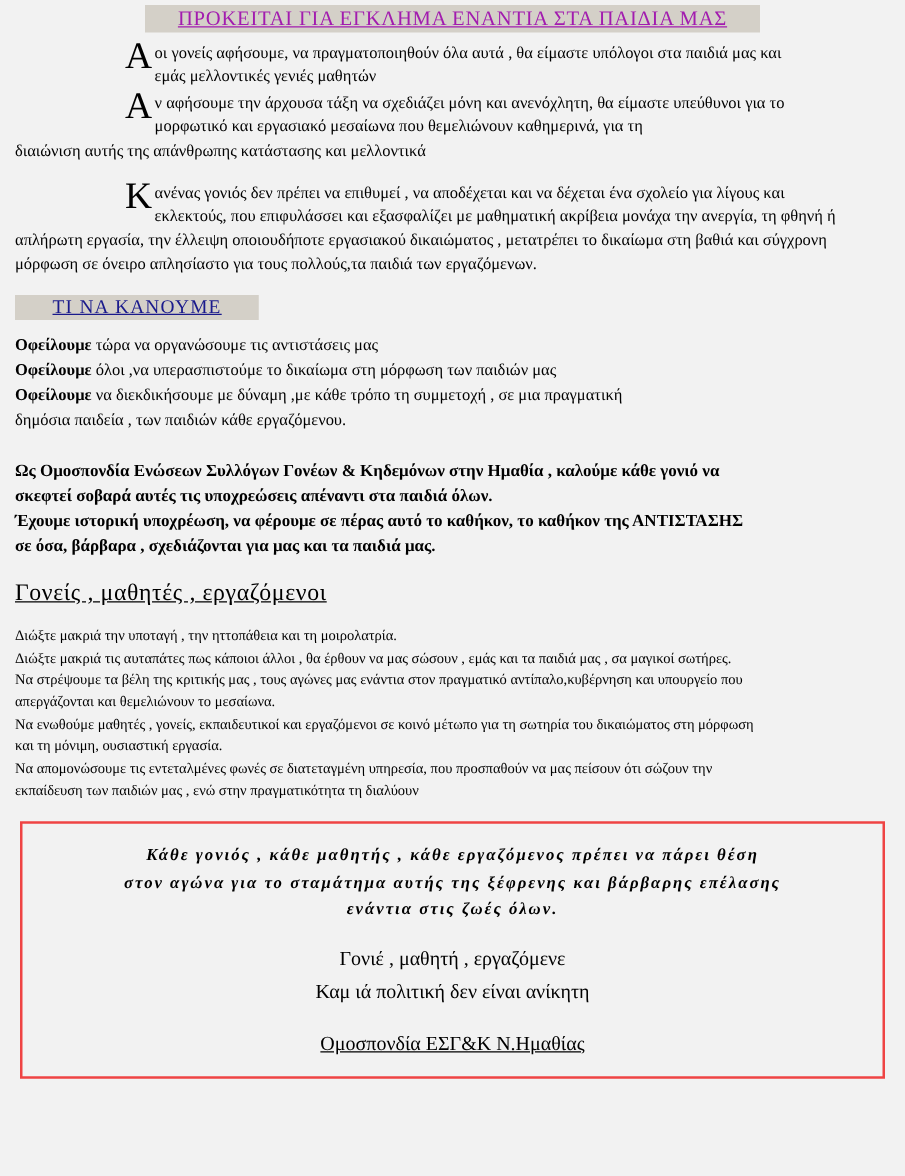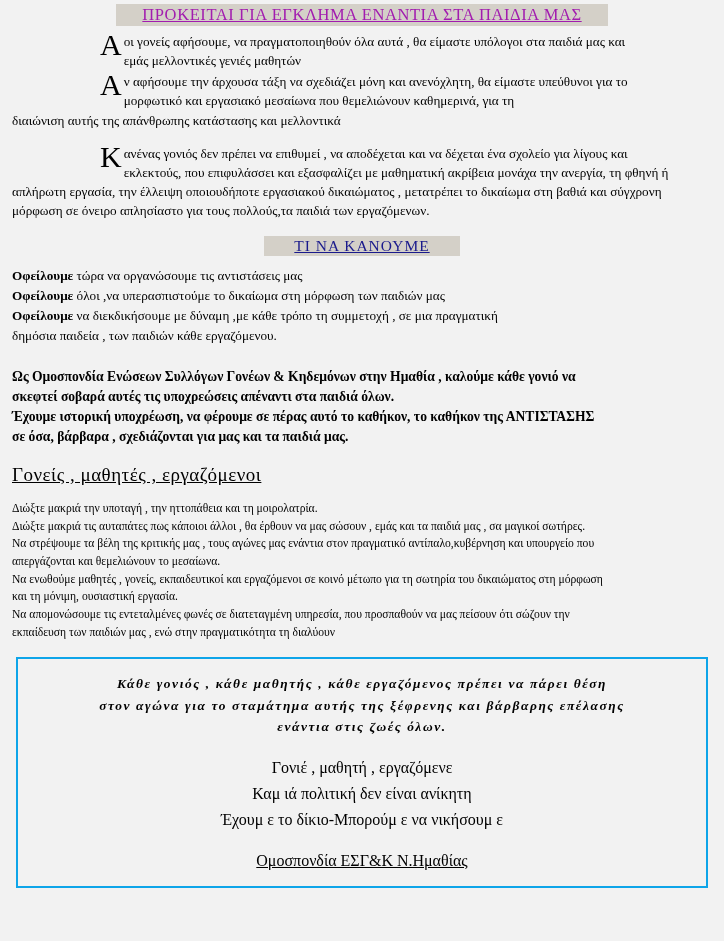--- a/index.html
+++ b/index.html
@@ -32,21 +32,21 @@
     display: inline-block;
     background: #d4d0c8;
     color: #a21caf;
     font-family: "Liberation Serif", serif;
     font-size: 16.5px;
     letter-spacing: 0.6px;
     text-decoration: underline;
     padding: 1px 26px;
   }
   .section-title {
-    text-align: center;
+    text-align: left;
     margin-top: 16px;
     margin-bottom: 10px;
   }
   .section-title .title-text {
     display: inline-block;
     background: #d4d0c8;
     color: #1a1a8c;
     font-size: 15.5px;
     letter-spacing: 1px;
     text-decoration: underline;
@@ -109,21 +109,21 @@
   .smallblock {
     font-size: 11.6px;
     line-height: 1.52;
     margin-top: 6px;
   }
   .smallblock div { margin: 0; }
 
   
   .framed {
     margin: 16px 4px 0 4px;
-    border: 2px solid #0ea5e9;
+    border: 2px solid #ef4444;
     padding: 14px 10px 16px 10px;
     background: #f2f2f2;
   }
   .framed .slogan {
     text-align: center;
     font-style: italic;
     font-weight: bold;
     font-size: 13.4px;
     letter-spacing: 1.6px;
     line-height: 1.6;
@@ -216,18 +216,17 @@
 
   <div class="framed">
     <div class="slogan">
       <div>Κάθε γονιός , κάθε μαθητής , κάθε εργαζόμενος πρέπει να πάρει θέση</div>
       <div>στον αγώνα για το σταμάτημα αυτής της ξέφρενης και βάρβαρης επέλασης</div>
       <div>ενάντια στις ζωές όλων.</div>
     </div>
     <div class="call">
       <div>Γονιέ , μαθητή , εργαζόμενε</div>
       <div>Καμ ιά πολιτική δεν είναι ανίκητη</div>
-      <div>Έχουμ ε το δίκιο-Μπορούμ ε να νικήσουμ ε</div>
     </div>
     <div class="signature">Ομοσπονδία ΕΣΓ&amp;Κ Ν.Ημαθίας</div>
   </div>
 
 </div>
 
 </body></html>

